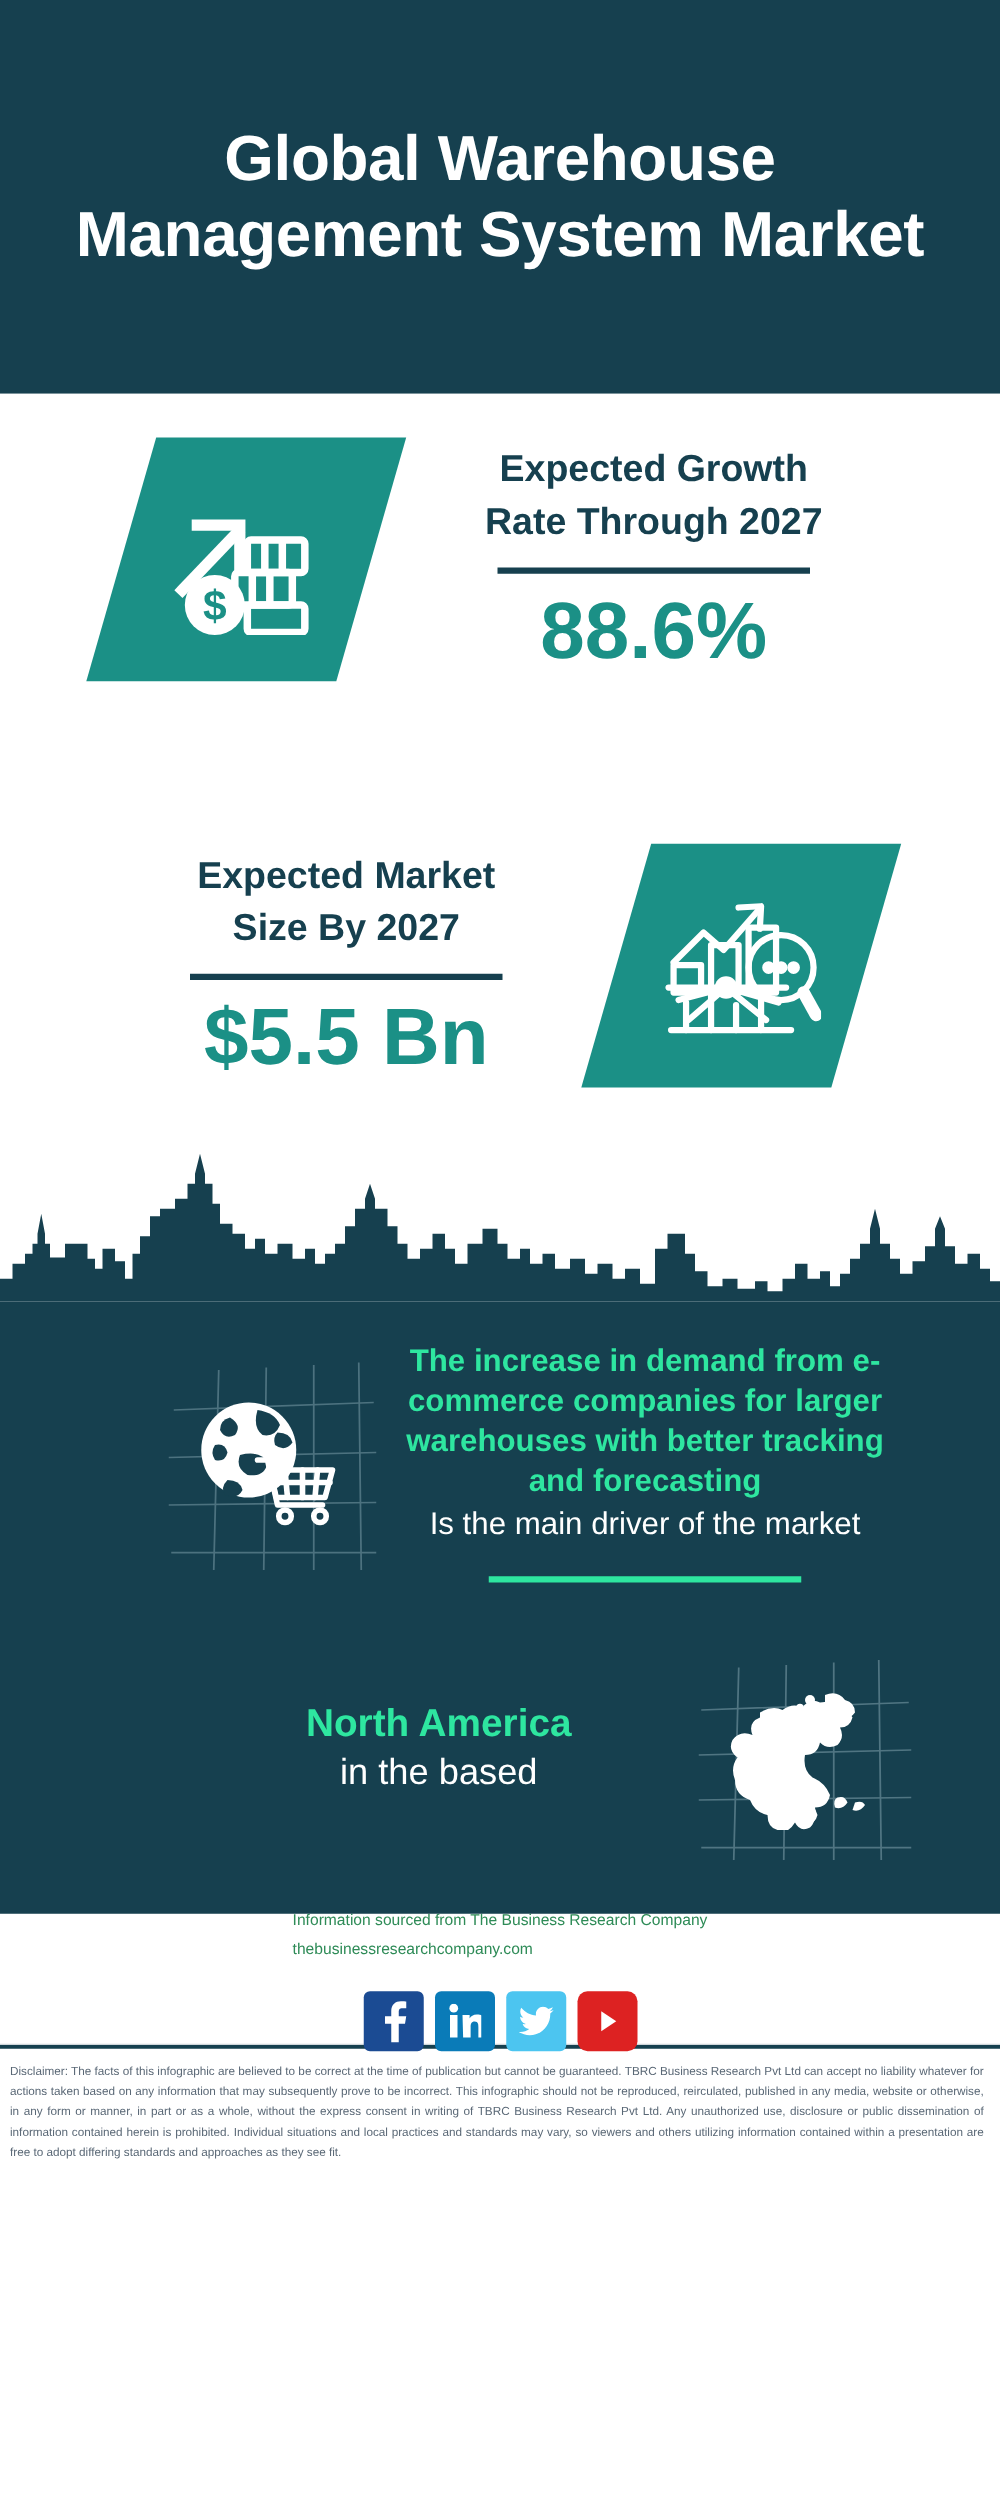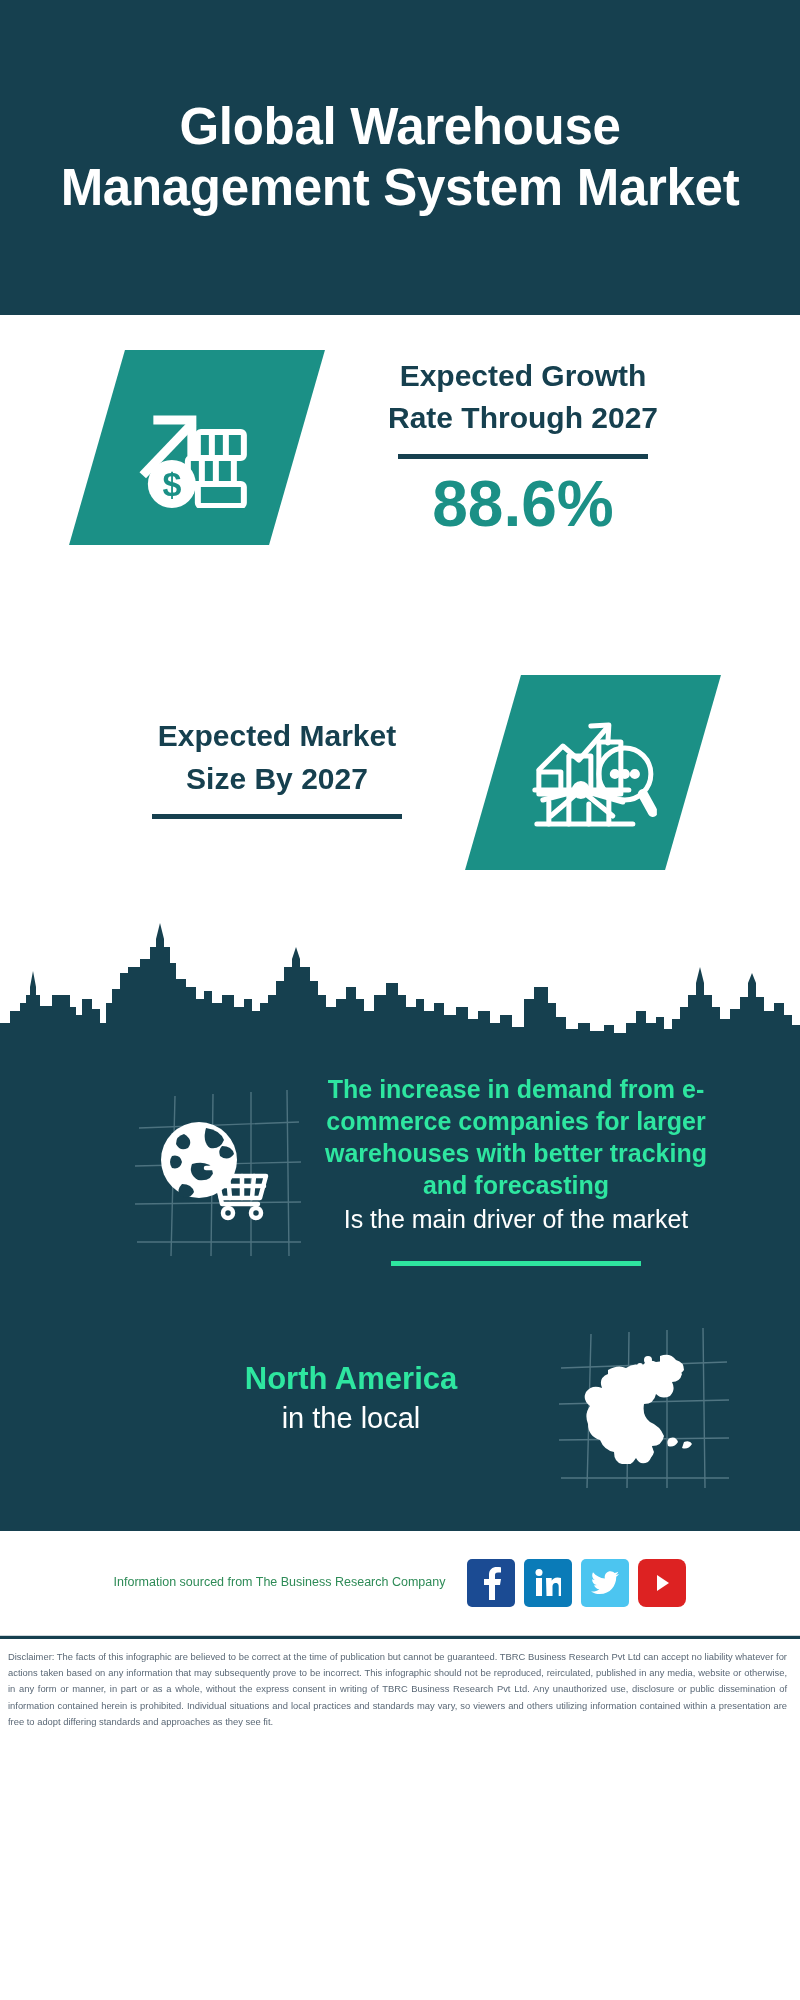--- a/index.html
+++ b/index.html
@@ -135,20 +135,21 @@
 
   
   .footer {
     background:#ffffff;
     height:105px;
     display:flex;
     align-items:center;
     justify-content:center;
     gap:22px;
     border-bottom:1px solid #cfd6da;
+    flex-direction:column;
   }
   .source-text { text-align:left; }
   .source-line {
     color:#2E8B57;
     font-size:12.5px;
     line-height:1.85;
   }
   .socials { display:flex; gap:9px; align-items:center; }
   .s-ico {
     width:48px; height:48px; border-radius:5px;
@@ -206,20 +207,21 @@
       <div class="divider-dark"></div>
       <div class="stat-value">88.6%</div>
     </div>
   </div>
 
   <div class="stat-row row2">
     <div class="stat-text row2-text">
       <div class="stat-label">Expected Market
 Size By 2027</div>
       <div class="divider-dark"></div>
+      <div class="stat-value">$5.5 Bn</div>
     </div>
     <div class="para">
       <div class="para-inner">
         <svg width="128" height="122" viewBox="0 0 128 122" aria-hidden="true">
           <g fill="none" stroke="#ffffff" stroke-width="5" stroke-linecap="round" stroke-linejoin="round">
             <path d="M10 58 L34 34 L50 48 L78 16"></path>
             <path d="M62 14 L80 13 L79 31"></path>
             <rect x="10" y="60" width="22" height="22"></rect>
             <rect x="40" y="44" width="22" height="38"></rect>
             <rect x="70" y="30" width="22" height="52"></rect>
@@ -278,21 +280,21 @@
     <div class="driver-text">
       <div class="driver-green">The increase in demand from e-commerce companies for larger warehouses with better tracking and forecasting</div>
       <div class="driver-white">Is the main driver of the market</div>
       <div class="divider-green"></div>
     </div>
   </div>
 
   <div class="panel-row region-row">
     <div class="region-text">
       <div class="region-green">North America</div>
-      <div class="region-white">in the local</div>
+      <div class="region-white">in the based</div>
     </div>
     <div class="grid-icon">
       <svg class="gridlines" viewBox="0 0 185 185" aria-hidden="true">
         <g stroke="#93b2bd" stroke-width="1.4" fill="none" opacity="0.85">
           <path d="M10 62 L176 56 M8 98 L178 94 M8 134 L178 132 M10 172 L178 172"></path>
           <path d="M40 28 L36 182 M78 26 L76 182 M116 24 L116 182 M152 22 L154 182"></path>
         </g>
       </svg>
       <svg width="140" height="130" viewBox="0 0 140 130" style="position:relative;" aria-hidden="true">
         <g fill="#ffffff">
@@ -306,20 +308,21 @@
           <circle cx="82" cy="34" r="3.5"></circle>
         </g>
       </svg>
     </div>
   </div>
 </div>
 
 <div class="footer">
   <div class="source-text">
     <div class="source-line">Information sourced from The Business Research Company</div>
+    <div class="source-line">thebusinessresearchcompany.com</div>
   </div>
   <div class="socials">
     <a class="s-ico s-fb">
       <svg width="22" height="34" viewBox="0 0 22 34" aria-hidden="true">
           <path fill="#fff" d="M15 34V19h5l1-6h-6V9.5c0-1.8.5-3 3-3h3V1.2C20.3 1.1 18.6 1 16.7 1 12.5 1 9 3.5 9 8.8V13H4v6h5v15z"></path>
         </svg>
     </a>
     <a class="s-ico s-li">
       <svg width="26" height="28" viewBox="0 0 26 28" aria-hidden="true">
           <g fill="#fff">

